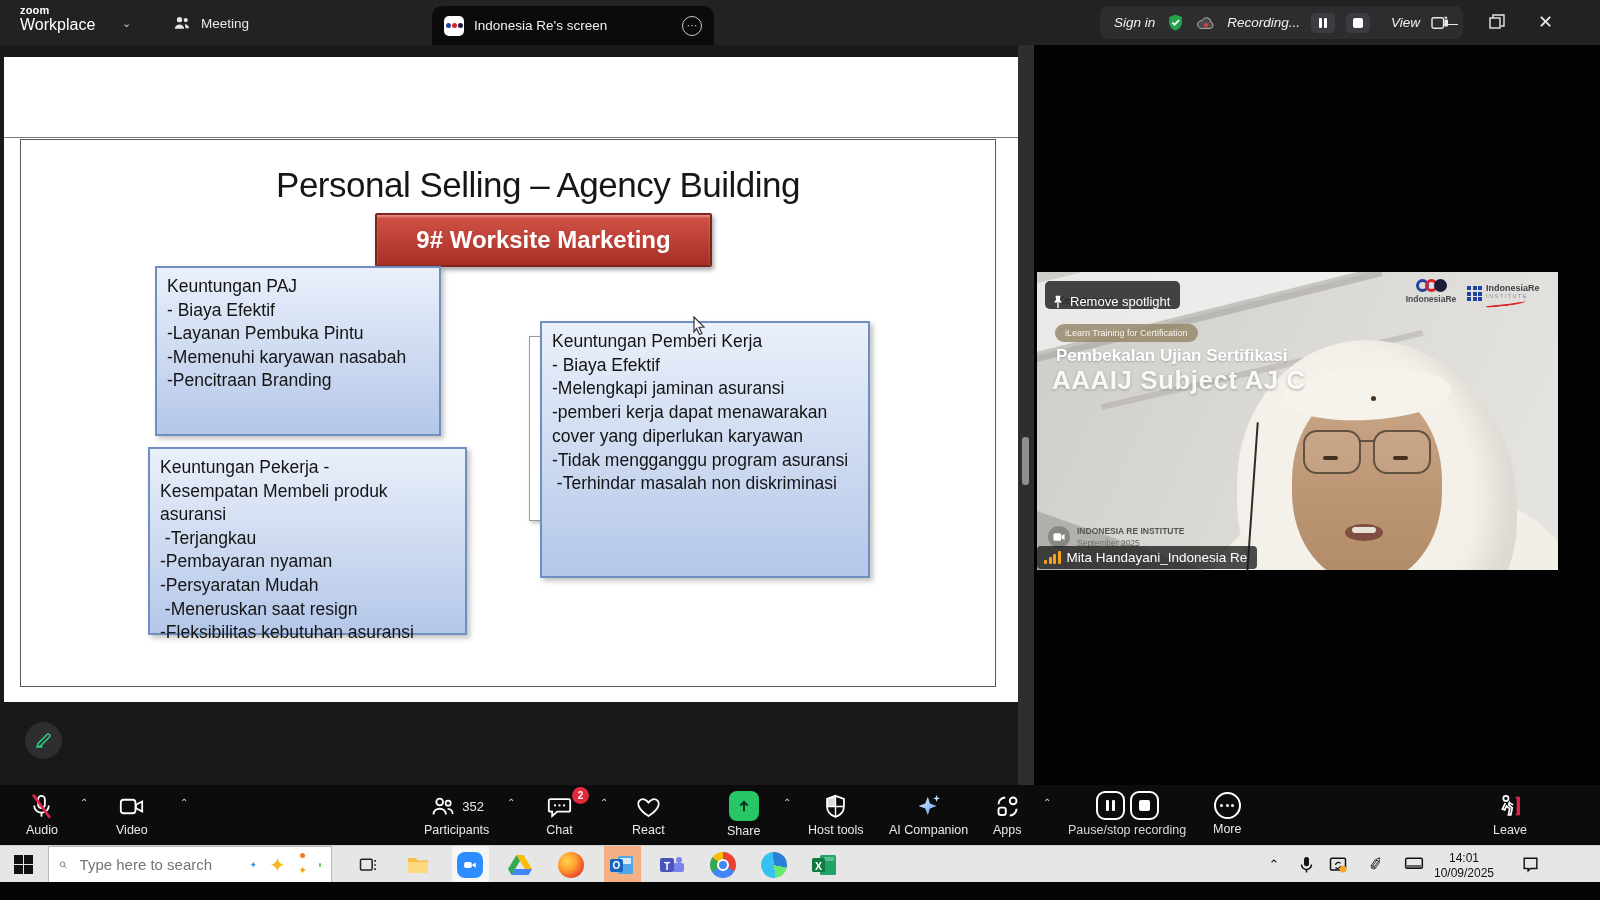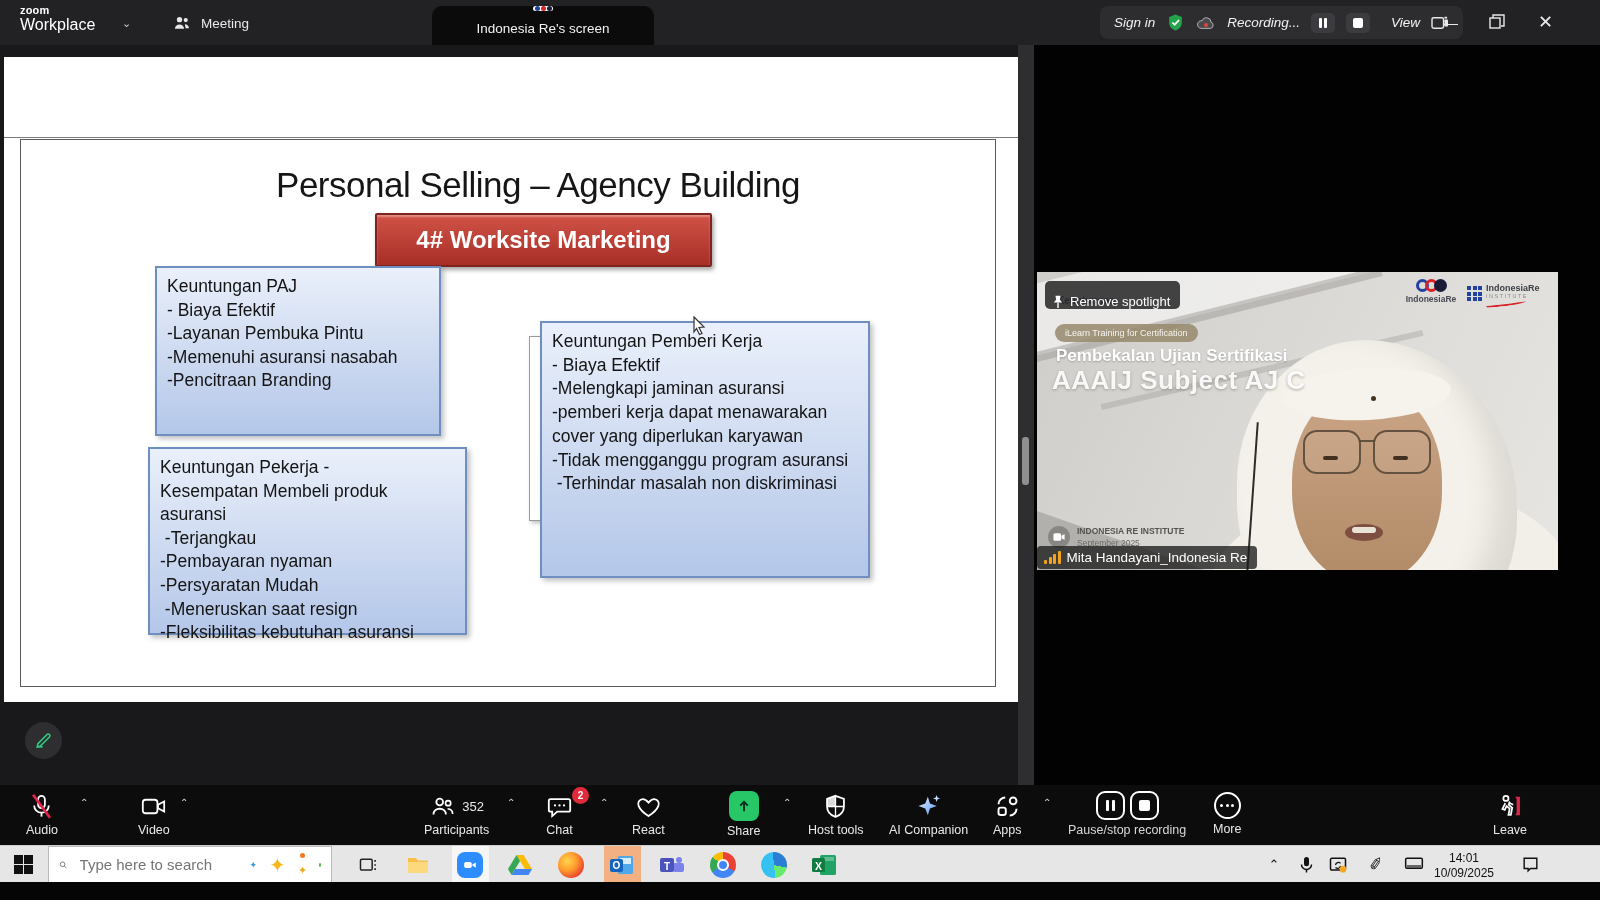--- a/index.html
+++ b/index.html
@@ -7,21 +7,21 @@
   body { font-family:"Liberation Sans", sans-serif; position:relative; }
   .abs { position:absolute; }
 
   
   #titlebar { left:0; top:0; width:1600px; height:45px; background:#222224; }
   .brand { left:20px; top:5px; color:#fff; line-height:1; }
   .brand .b1 { font-size:11px; font-weight:bold; letter-spacing:.2px; }
   .brand .b2 { font-size:16px; margin-top:1px; }
   .chev-dn { left:122px; top:17px; width:14px; height:14px; color:#cfcfcf; font-size:11px; }
   .meeting-tab { left:172px; top:10px; height:26px; display:flex; align-items:center; gap:9px; color:#e8e8e8; font-size:13.5px; }
-  .screen-tab { left:432px; top:6px; width:222px; height:39px; background:#0b0b0c; border-radius:10px 10px 0 0; display:flex; align-items:center; padding:0 12px; gap:10px; color:#f2f2f2; font-size:13.5px;flex-direction:column; }
+  .screen-tab { left:432px; top:6px; width:282px; height:39px; background:#0b0b0c; border-radius:10px 10px 0 0; display:flex; align-items:center; padding:0 12px; gap:10px; color:#f2f2f2; font-size:13.5px; }
   .tab-app-icon { width:20px; height:20px; background:#fff; border-radius:5px; display:flex; align-items:center; justify-content:center; gap:1px; }
   .tab-app-icon i { width:5px; height:5px; border-radius:50%; display:block; }
   .tab-ellipsis { margin-left:auto; width:20px; height:20px; border:1.4px solid #c8c8c8; border-radius:50%; color:#c8c8c8; font-size:11px; line-height:17px; text-align:center; }
   .ctrl-pill { left:1100px; top:6px; height:33px; background:#2d2d30; border-radius:8px; display:flex; align-items:center; padding:0 14px; gap:11px;font-style:italic; }
   .ctrl-pill .txt { color:#f1f1f1; font-size:13.5px; }
   .mini-btn { width:24px; height:20px; background:#3c3c40; border-radius:5px; display:flex; align-items:center; justify-content:center; gap:2px; }
   .pause-bar { width:3px; height:10px; background:#fff; border-radius:1px; display:block; }
   .stop-sq { width:10px; height:10px; background:#fff; border-radius:2px; display:block; }
   .win-btn { top:14px; color:#e8e8e8; font-size:15px; }
 
@@ -179,29 +179,29 @@
   <div class="abs win-btn" style="left:1538px; font-size:18px; top:11px">✕</div>
 </div>
 
 <div id="content" class="abs">
 
   <div id="share-white" class="abs"></div>
   <div id="share-topline" class="abs"></div>
 
   <div id="slide" class="abs">
     <div class="abs slide-title">Personal Selling – Agency Building</div>
-    <div class="abs banner">4# Worksite Marketing</div>
+    <div class="abs banner">9# Worksite Marketing</div>
 
     <div id="ghostbox" class="abs"></div>
 
     <div id="box1" class="abs bluebox">
       <div class="ln">Keuntungan PAJ</div>
       <div class="ln">- Biaya Efektif</div>
       <div class="ln">-Layanan Pembuka Pintu</div>
-      <div class="ln">-Memenuhi asuransi nasabah</div>
+      <div class="ln">-Memenuhi karyawan nasabah</div>
       <div class="ln">-Pencitraan Branding</div>
     </div>
 
     <div id="box2" class="abs bluebox">
       <div class="ln">Keuntungan Pekerja -</div>
       <div class="ln">Kesempatan Membeli produk</div>
       <div class="ln">asuransi</div>
       <div class="ln"> -Terjangkau</div>
       <div class="ln">-Pembayaran nyaman</div>
       <div class="ln">-Persyaratan Mudah</div>
@@ -329,21 +329,21 @@
     <svg width="27" height="27" viewBox="0 0 24 24">
         <rect x="9" y="2.5" width="6" height="11" rx="3" fill="none" stroke="#fff" stroke-width="1.6"></rect>
         <path d="M5.5 11a6.5 6.5 0 0 0 13 0" fill="none" stroke="#fff" stroke-width="1.6"></path>
         <line x1="12" y1="17.5" x2="12" y2="21" stroke="#fff" stroke-width="1.6"></line>
         <line x1="4.5" y1="1.5" x2="19.5" y2="22" stroke="#e0254d" stroke-width="2.4"></line>
       </svg>
     <span class="zlabel">Audio</span>
   </div>
   <span class="chev-up" style="left:80px;">⌃</span>
 
-  <div class="zitem" style="left:138px; top:8px;">
+  <div class="zitem" style="left:116px; top:8px;">
     <svg width="27" height="27" viewBox="0 0 24 24">
         <rect x="2.5" y="6" width="13" height="12" rx="2.5" fill="none" stroke="#fff" stroke-width="1.6"></rect>
         <path d="M16 10.5l5.5-3v9l-5.5-3z" fill="none" stroke="#fff" stroke-width="1.6"></path>
       </svg>
     <span class="zlabel">Video</span>
   </div>
   <span class="chev-up" style="left:180px;">⌃</span>
 
   <div class="zitem" style="left:424px; top:8px;">
     <div style="display:flex; align-items:center; gap:6px;">

